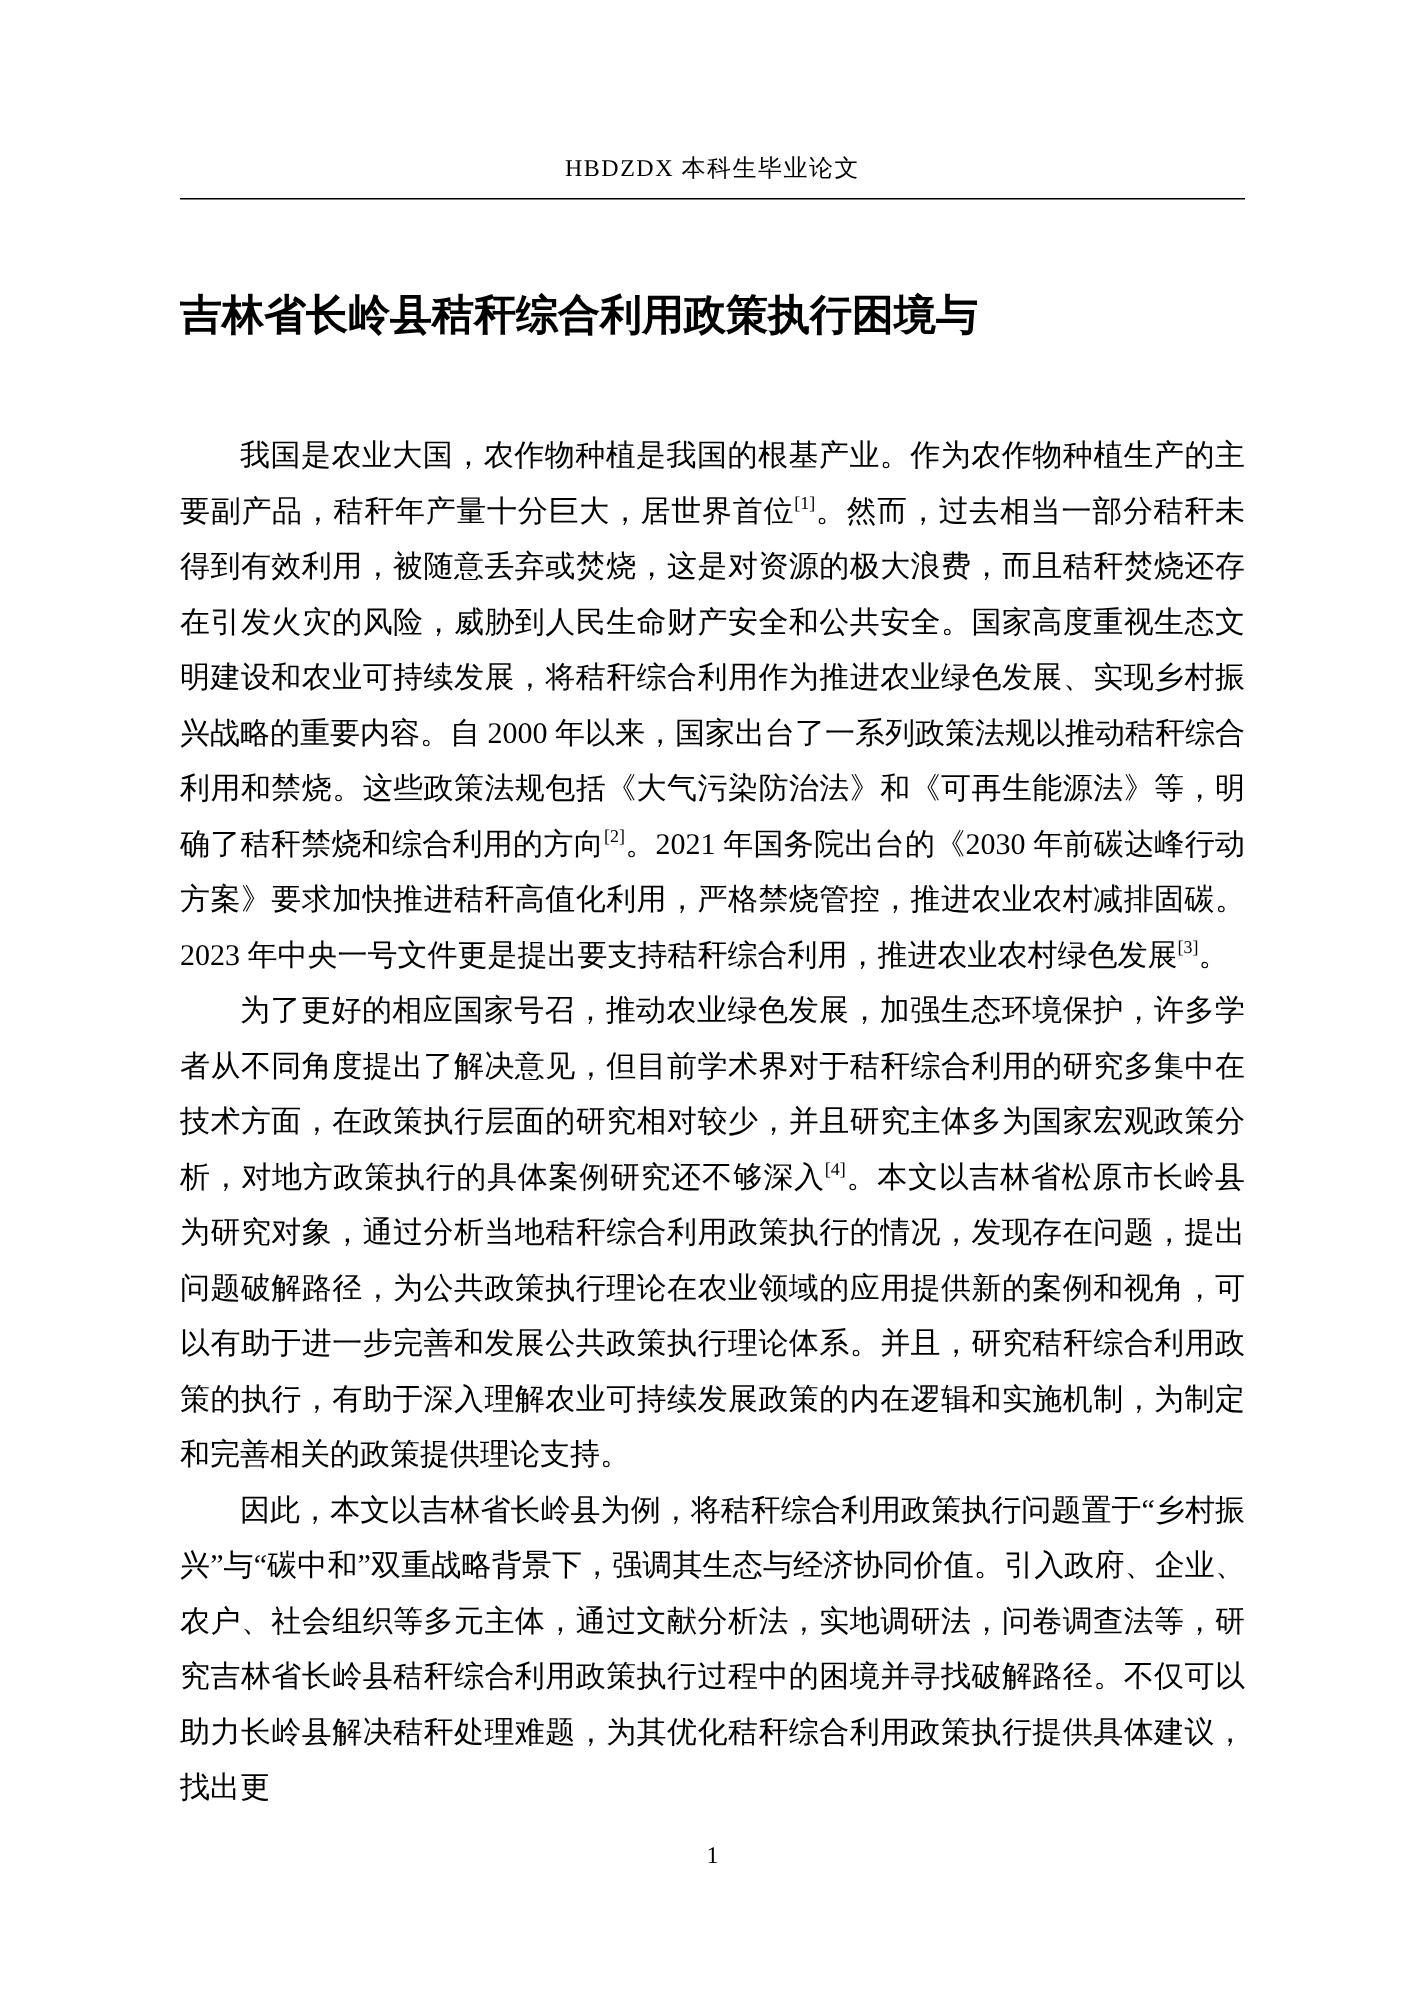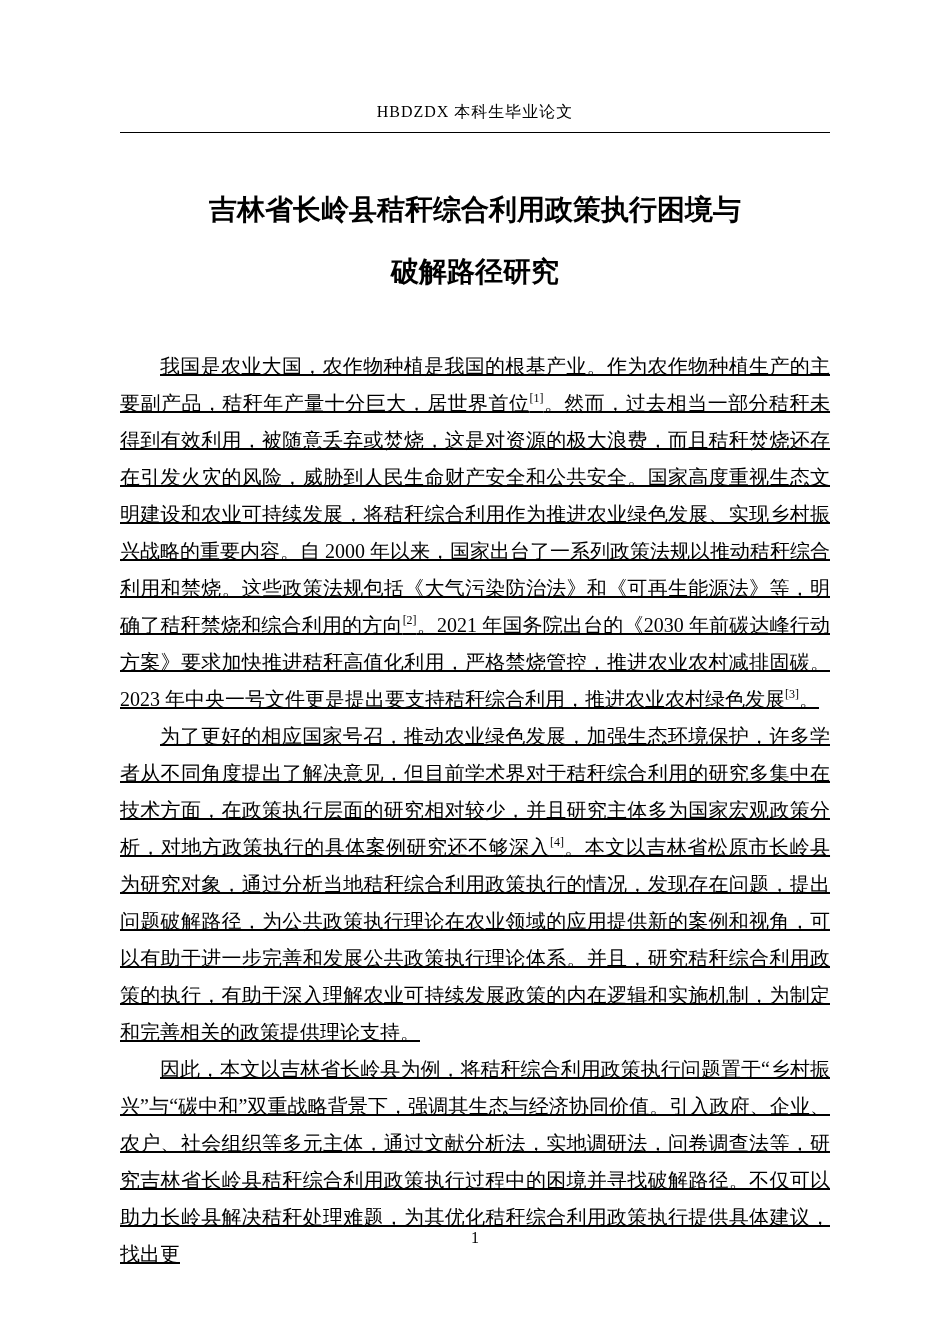--- a/index.html
+++ b/index.html
@@ -24,21 +24,20 @@
     padding-bottom: 9px;
     text-align: center;
     border-bottom: 1px solid #000000;
   }
   .header-text {
     font-size: 16px;
     letter-spacing: 1px;
   }
   .title {
     margin-top: 46px;
-    text-align: center;
     font-weight: bold;
     font-size: 28px;
     font-family: "Liberation Sans", "DejaVu Sans", sans-serif;
   }
   .title-line {
     display: block;
     line-height: 62px;
   }
   .section-heading {
     margin-top: 56px;
@@ -49,21 +48,20 @@
   }
   .body-text {
     margin-top: 45px;
   }
   .body-paragraph {
     font-size: 20px;
     line-height: 37px;
     text-align: justify;
     text-justify: inter-ideograph;
     text-indent: 2em;
-    text-decoration: underline;
   }
   .body-paragraph sup {
     font-size: 12px;
     line-height: 0;
     vertical-align: super;
   }
   .doc-footer {
     position: absolute;
     bottom: 97px;
     left: 0;
@@ -79,21 +77,20 @@
 
 <div class="page">
 
   <header class="doc-header">
     <div class="header-text">HBDZDX 本科生毕业论文</div>
   </header>
 
   <main class="doc-main">
     <h1 class="title">
       <span class="title-line">吉林省长岭县秸秆综合利用政策执行困境与</span>
-      <span class="title-line">破解路径研究</span>
     </h1>
 
 
     <div class="body-text" id="paragraphs">
         <p class="body-paragraph"><span>我国是农业大国，农作物种植是我国的根基产业。作为农作物种植生产的主要副产品，秸秆年产量十分巨大，居世界首位</span><sup>[1]</sup><span>。然而，过去相当一部分秸秆未得到有效利用，被随意丢弃或焚烧，这是对资源的极大浪费，而且秸秆焚烧还存在引发火灾的风险，威胁到人民生命财产安全和公共安全。国家高度重视生态文明建设和农业可持续发展，将秸秆综合利用作为推进农业绿色发展、实现乡村振兴战略的重要内容。自 2000 年以来，国家出台了一系列政策法规以推动秸秆综合利用和禁烧。这些政策法规包括《大气污染防治法》和《可再生能源法》等，明确了秸秆禁烧和综合利用的方向</span><sup>[2]</sup><span>。2021 年国务院出台的《2030 年前碳达峰行动方案》要求加快推进秸秆高值化利用，严格禁烧管控，推进农业农村减排固碳。2023 年中央一号文件更是提出要支持秸秆综合利用，推进农业农村绿色发展</span><sup>[3]</sup><span>。</span></p>
         <p class="body-paragraph"><span>为了更好的相应国家号召，推动农业绿色发展，加强生态环境保护，许多学者从不同角度提出了解决意见，但目前学术界对于秸秆综合利用的研究多集中在技术方面，在政策执行层面的研究相对较少，并且研究主体多为国家宏观政策分析，对地方政策执行的具体案例研究还不够深入</span><sup>[4]</sup><span>。本文以吉林省松原市长岭县为研究对象，通过分析当地秸秆综合利用政策执行的情况，发现存在问题，提出问题破解路径，为公共政策执行理论在农业领域的应用提供新的案例和视角，可以有助于进一步完善和发展公共政策执行理论体系。并且，研究秸秆综合利用政策的执行，有助于深入理解农业可持续发展政策的内在逻辑和实施机制，为制定和完善相关的政策提供理论支持。</span></p>
         <p class="body-paragraph"><span>因此，本文以吉林省长岭县为例，将秸秆综合利用政策执行问题置于“乡村振兴”与“碳中和”双重战略背景下，强调其生态与经济协同价值。引入政府、企业、农户、社会组织等多元主体，通过文献分析法，实地调研法，问卷调查法等，研究吉林省长岭县秸秆综合利用政策执行过程中的困境并寻找破解路径。不仅可以助力长岭县解决秸秆处理难题，为其优化秸秆综合利用政策执行提供具体建议，找出更</span></p>
       </div>
   </main>
 

